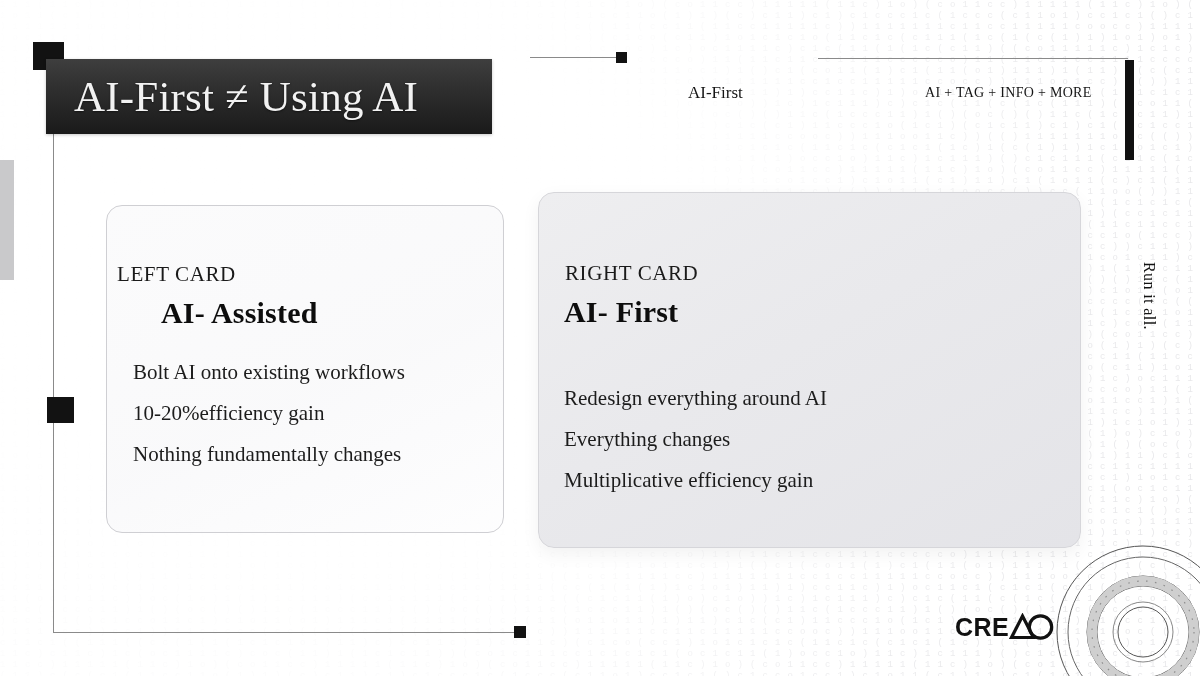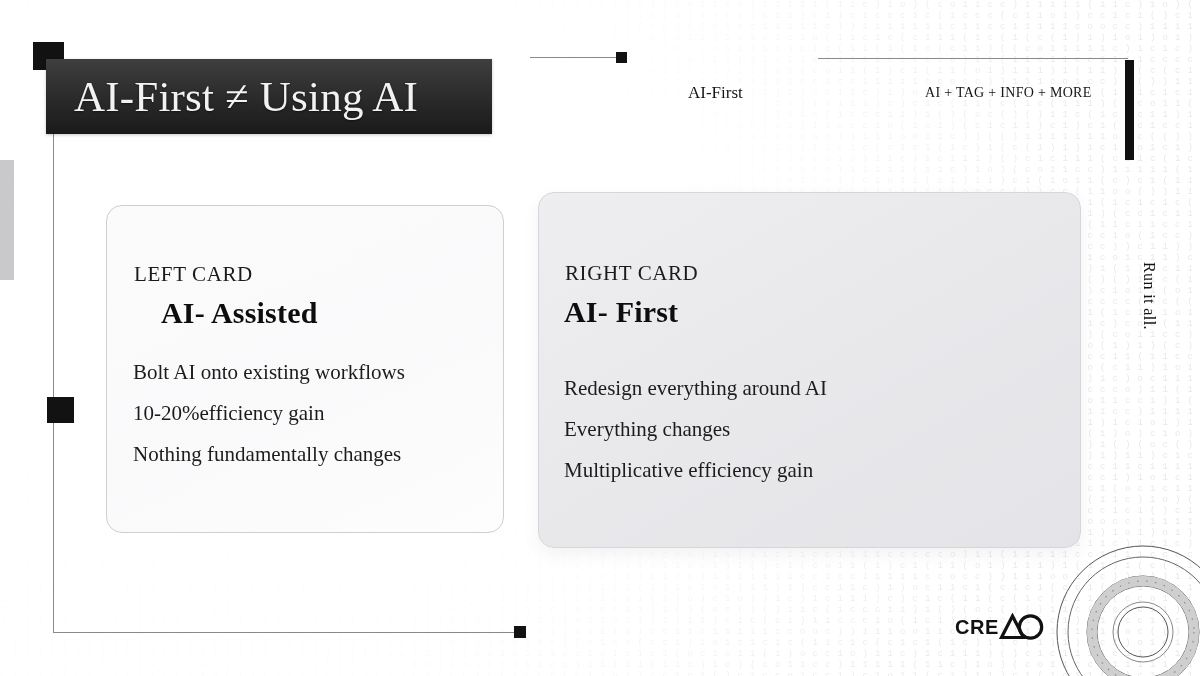--- a/index.html
+++ b/index.html
@@ -161,41 +161,41 @@
     list-style: none;
   }
   .bullets li {
     font-size: 21px;
     color: #1c1c1c;
     line-height: 41px;
     white-space: nowrap;
   }
 
   
-  .card-left .eyebrow      { left: 27px;  top: 56px; }
+  .card-left .eyebrow      { left: 10px;  top: 56px; }
   .card-left .card-heading { left: 26px;  top: 90px; margin-left: 28px; }
   .card-left .bullets      { left: 26px;  top: 146px; }
 
   
   .card-right .eyebrow      { left: 26px; top: 68px; }
   .card-right .card-heading { left: 25px; top: 102px; }
-  .card-right .bullets      { left: 25px; top: 175px; }
+  .card-right .bullets      { left: 25px; top: 185px; }
 
   
   .logo {
     position: absolute;
     left: 955px;
     top: 613px;
     display: flex;
     align-items: center;
     gap: 0px;
   }
   .logo-text {
     font-family: "Liberation Sans", "DejaVu Sans", sans-serif;
-    font-size: 20px;
+    font-size: 25px;
     font-weight: bold;
     color: #111111;
     letter-spacing: 0.5px;
     line-height: 1;
   }
   .logo-mark { display: block; }
 
   
   .rings {
     position: absolute;

